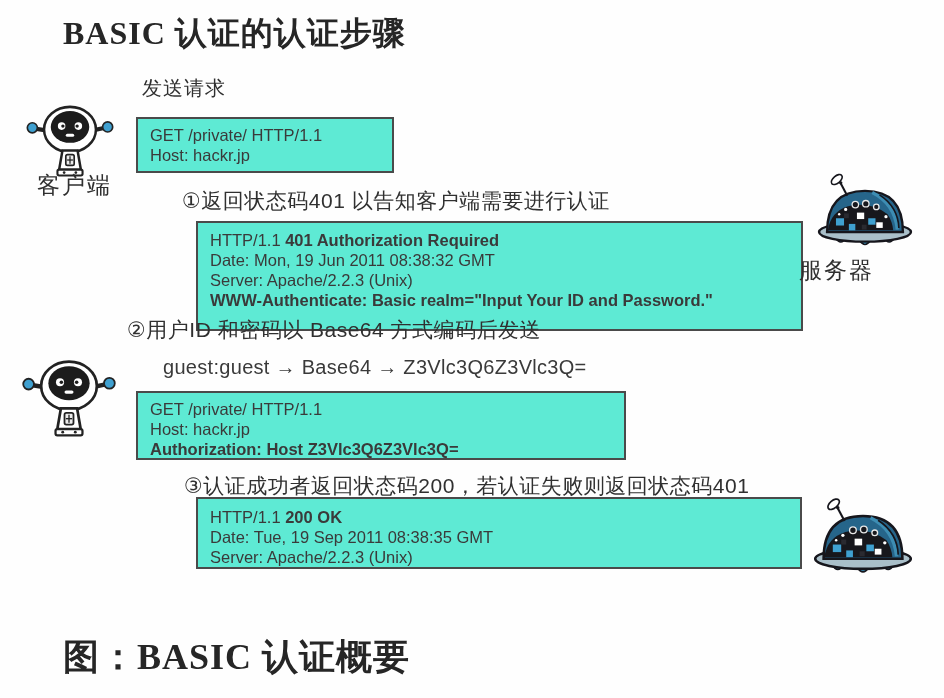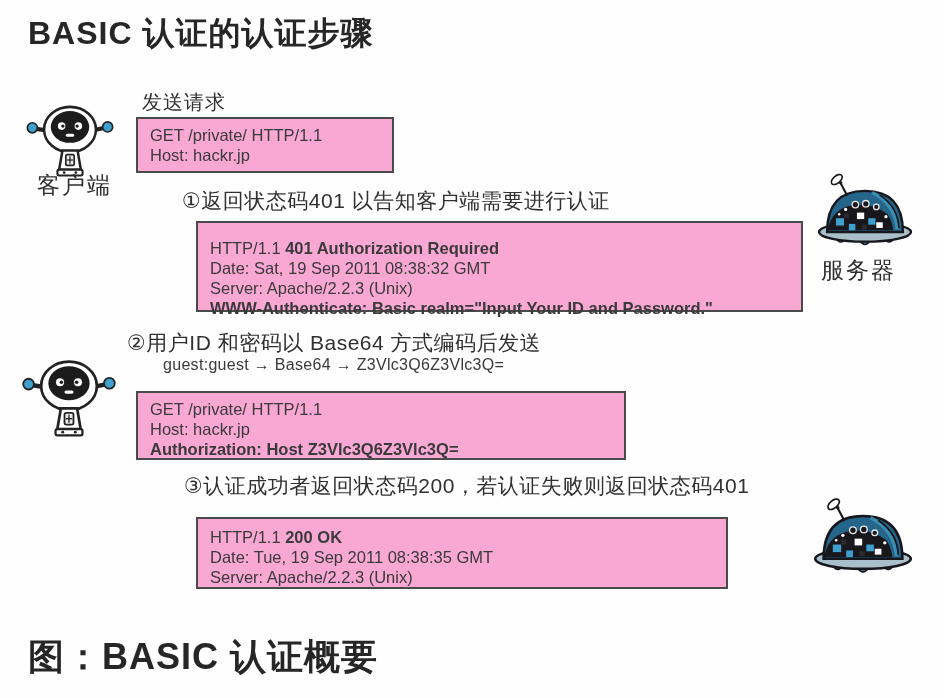--- a/index.html
+++ b/index.html
@@ -1,26 +1,26 @@
 <!DOCTYPE html>
 <html><head>
 <meta charset="utf-8">
 <style>
   html,body{margin:0;padding:0;}
   body{background:#ffffff;font-family:"Liberation Sans","DejaVu Sans",sans-serif;}
   #canvas{position:relative;width:944px;height:698px;background:#fefefe;overflow:hidden;}
   .abs{position:absolute;}
-  .serif-title{font-family:Liberation Sans, sans-serif;font-weight:700;color:#262626;}
+  .serif-title{font-family:Liberation Serif, serif;font-weight:700;color:#262626;margin-left:35px;}
   .page-title{left:28px;top:12px;font-size:32px;letter-spacing:1px;}
   .figure-caption{left:28px;top:633px;font-size:36px;letter-spacing:1px;}
   .actor-label{font-size:23px;color:#2f2f2f;letter-spacing:2px;text-align:center;}
   .step-heading{font-size:21px;color:#303030;letter-spacing:0.5px;white-space:nowrap;}
   .small-label{font-size:20px;color:#303030;letter-spacing:1px;}
-  .encode-line{font-size:16px;color:#3a3a3a;letter-spacing:0.3px;}
-  .msg-box{border:2px solid #4a4a4a;background:#f9a8d4;color:#3a3a3a;
+  .encode-line{font-size:20px;color:#3a3a3a;letter-spacing:0.3px;}
+  .msg-box{border:2px solid #4a4a4a;background:#5eead4;color:#3a3a3a;
            font-size:16.5px;line-height:20px;padding:6px 12px;box-sizing:border-box;}
   .msg-line{white-space:nowrap;}
   .bold{font-weight:700;}
   svg{display:block;}
 </style>
 </head>
 <body>
 
 <svg width="0" height="0" style="position:absolute" aria-hidden="true">
   <defs>
@@ -91,54 +91,54 @@
 
 <div id="canvas">
 
   <div class="abs serif-title page-title">BASIC 认证的认证步骤</div>
 
   <svg class="abs" style="left:12px;top:96px" width="116" height="82" viewBox="0 0 114 98">
       <use href="#robot-client"></use>
     </svg>
   <div class="abs actor-label" style="left:37px;top:170px">客户端</div>
 
-  <div class="abs small-label" style="left:142px;top:89px">发送请求</div>
+  <div class="abs small-label" style="left:142px;top:75px">发送请求</div>
   <div class="abs msg-box" style="left:136px;top:117px;width:258px;height:56px">
       <div class="msg-line"><span>GET /private/ HTTP/1.1</span></div>
       <div class="msg-line"><span>Host: hackr.jp</span></div>
     </div>
 
   <div class="abs step-heading" style="left:182px;top:187px">①返回状态码401 以告知客户端需要进行认证</div>
-  <div class="abs msg-box" style="left:196px;top:221px;width:607px;height:91px;padding-top:15px">
+  <div class="abs msg-box" style="left:196px;top:221px;width:607px;height:110px;padding-top:7px">
       <div class="msg-line"><span>HTTP/1.1 </span><span class="bold">401 Authorization Required</span></div>
-      <div class="msg-line"><span>Date: Sat, 19 Sep 2011 08:38:32 GMT</span></div>
+      <div class="msg-line"><span>Date: Mon, 19 Jun 2011 08:38:32 GMT</span></div>
       <div class="msg-line"><span>Server: Apache/2.2.3 (Unix)</span></div>
       <div class="msg-line"><span class="bold">WWW-Authenticate: Basic realm="Input Your ID and Password."</span></div>
     </div>
 
   <svg class="abs" style="left:815px;top:166px" width="100" height="90" viewBox="0 0 124 98">
       <use href="#robot-server"></use>
     </svg>
-  <div class="abs actor-label" style="left:821px;top:255px">服务器</div>
+  <div class="abs actor-label" style="left:799px;top:255px">服务器</div>
 
-  <div class="abs step-heading" style="left:127px;top:329px">②用户ID 和密码以 Base64 方式编码后发送</div>
+  <div class="abs step-heading" style="left:127px;top:316px">②用户ID 和密码以 Base64 方式编码后发送</div>
   <div class="abs encode-line" style="left:163px;top:356px">guest:guest → Base64 → Z3Vlc3Q6Z3Vlc3Q=</div>
 
   <svg class="abs" style="left:13px;top:350px" width="112" height="88" viewBox="0 0 114 98">
       <use href="#robot-client"></use>
     </svg>
 
   <div class="abs msg-box" style="left:136px;top:391px;width:490px;height:69px">
       <div class="msg-line"><span>GET /private/ HTTP/1.1</span></div>
       <div class="msg-line"><span>Host: hackr.jp</span></div>
       <div class="msg-line"><span class="bold">Authorization: Host Z3Vlc3Q6Z3Vlc3Q=</span></div>
     </div>
 
   <div class="abs step-heading" style="left:184px;top:472px">③认证成功者返回状态码200，若认证失败则返回状态码401</div>
-  <div class="abs msg-box" style="left:196px;top:517px;width:532px;height:72px;padding-top:8px">
+  <div class="abs msg-box" style="left:196px;top:497px;width:606px;height:72px;padding-top:8px">
       <div class="msg-line"><span>HTTP/1.1 </span><span class="bold">200 OK</span></div>
       <div class="msg-line"><span>Date: Tue, 19 Sep 2011 08:38:35 GMT</span></div>
       <div class="msg-line"><span>Server: Apache/2.2.3 (Unix)</span></div>
     </div>
 
   <svg class="abs" style="left:811px;top:491px" width="104" height="92" viewBox="0 0 124 98">
       <use href="#robot-server"></use>
     </svg>
 
   <div class="abs serif-title figure-caption">图：BASIC 认证概要</div>

